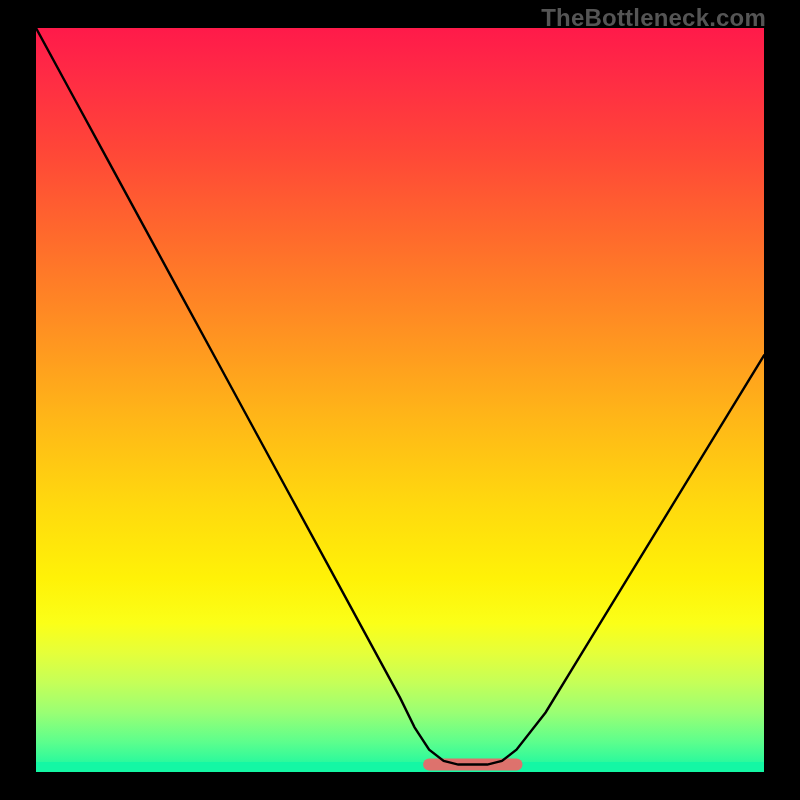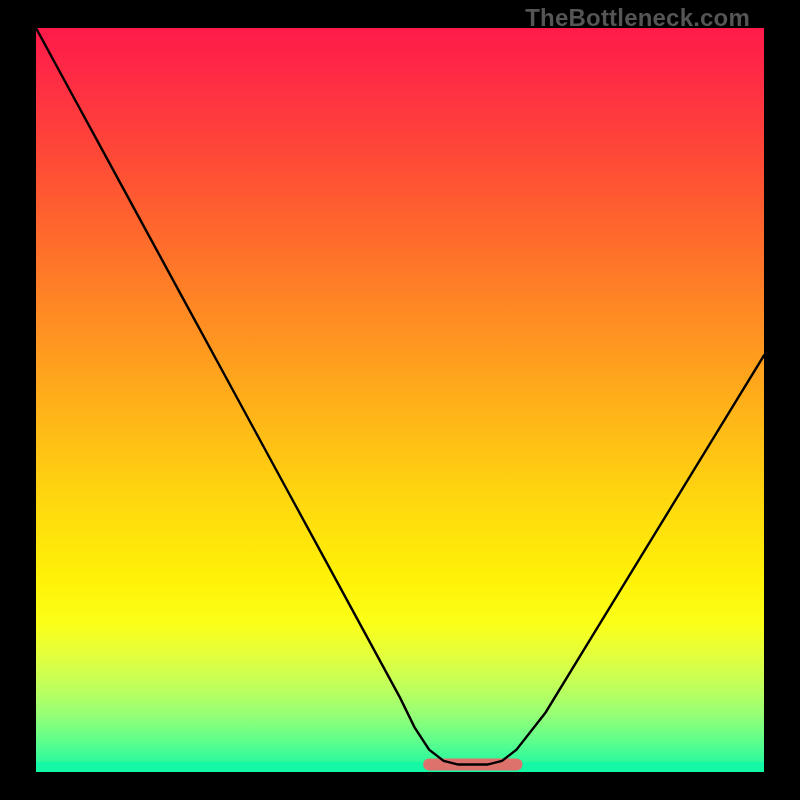--- a/index.html
+++ b/index.html
@@ -9,20 +9,21 @@
     height: 800px;
     background: #000;
     overflow: hidden;
     font-family: Arial, Helvetica, sans-serif;
   }
   .frame {
     position: relative;
     width: 764px;
     height: 800px;
     background: #000;
+    padding-left: 16px;
   }
   .watermark {
     position: absolute;
     top: 4px;
     right: 14px;
     color: #555;
     font-size: 24px;
     font-weight: 600;
     letter-spacing: 0.2px;
     z-index: 10;

